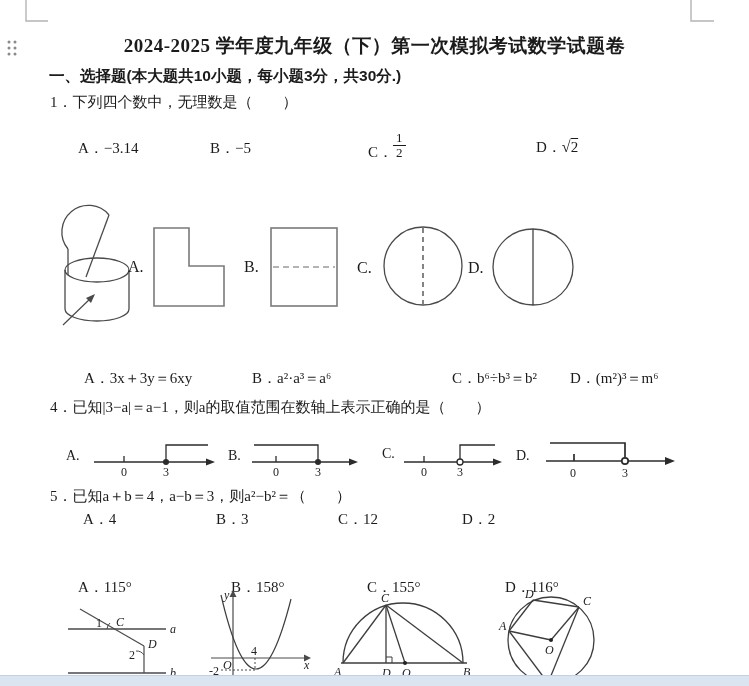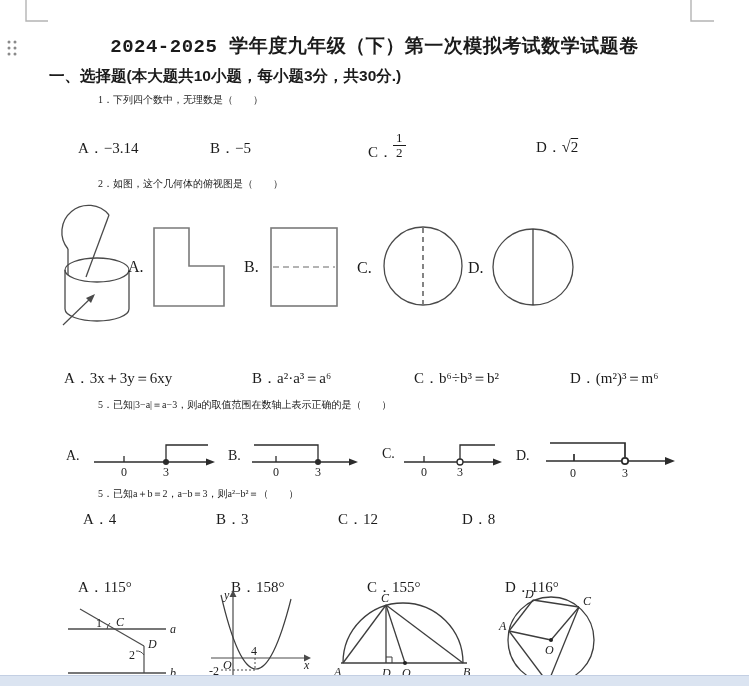--- a/index.html
+++ b/index.html
@@ -1,22 +1,22 @@
 <!DOCTYPE html>
 <html><head>
 <meta charset="utf-8">
 <style>
   html,body{margin:0;padding:0;background:#ffffff;}
   .page{position:relative;width:749px;height:686px;background:#fff;overflow:hidden;
         font-family:"Liberation Serif",serif;color:#1b1b1b;}
   .abs{position:absolute;white-space:nowrap;}
-  .title{top:33px;left:0;width:749px;text-align:center;font-family:Liberation Mono, monospace;
+  .title{top:33px;left:0;width:749px;text-align:center;font-family:Liberation Serif, serif;
          font-weight:bold;font-size:19px;letter-spacing:.5px;}
   .section{left:49px;top:66px;font-family:"Liberation Sans",sans-serif;font-weight:bold;font-size:15.5px;}
-  .stem{font-size:10px;margin-left:48px;}
+  .stem{font-size:15px;}
   .opt{font-size:15px;}
   .figlabel{font-size:16px;font-family:"Liberation Serif",serif;}
   .nllabel{font-size:14px;}
   .frac{display:inline-flex;flex-direction:column;align-items:center;vertical-align:middle;
         font-size:13px;line-height:1.1;}
   .frac .den{border-top:1px solid #1b1b1b;padding:0 3px;}
   .frac .num{padding:0 3px;}
   .radical{font-size:16px;}
   .radicand{text-decoration:overline;}
   svg{position:absolute;overflow:visible;}
@@ -55,21 +55,20 @@
   <span class="abs opt" style="left:368px;top:139px">
     <span>C．</span><span class="frac" style="position:relative;top:-8px">
         <span class="num">1</span>
         <span class="den">2</span>
       </span>
   </span>
   <span class="abs opt" style="left:536px;top:138px">
     <span>D．</span><span class="radical">√</span><span class="radicand">2</span>
   </span>
 
-  <div class="abs stem" style="left:50px;top:177px">2．如图，这个几何体的俯视图是（　　）</div>
 
   <svg style="left:55px;top:197px" width="145" height="133">
     <g fill="none" stroke="#4a4a4a" stroke-width="1.3">
       <ellipse cx="42" cy="73" rx="32" ry="12"></ellipse>
       <line x1="10" y1="73" x2="10" y2="112"></line>
       <line x1="74" y1="73" x2="74" y2="112"></line>
       <path d="M10,112 A32,12 0 0 0 74,112"></path>
       <path d="M13,52 A26,26 0 1 1 54,18"></path>
       <line x1="54" y1="18" x2="31" y2="80"></line>
       <line x1="13" y1="52" x2="13" y2="78"></line>
@@ -100,26 +99,26 @@
     <line x1="41" y1="3" x2="41" y2="79" stroke="#333" stroke-width="1.2" stroke-dasharray="5,4"></line>
   </svg>
 
   <span class="abs figlabel" style="left:468px;top:259px">D.</span>
 
   <svg style="left:492px;top:227px" width="82" height="80">
     <ellipse cx="41" cy="40" rx="40" ry="38" fill="#fff" stroke="#4a4a4a" stroke-width="1.3"></ellipse>
     <line x1="41" y1="2" x2="41" y2="78" stroke="#333" stroke-width="1.2"></line>
   </svg>
 
-  <span class="abs opt" style="left:64px;top:369px">A．3x＋3y＝6xy</span>
+  <span class="abs opt" style="left:84px;top:369px">A．3x＋3y＝6xy</span>
   <span class="abs opt" style="left:252px;top:369px">B．a²·a³＝a⁶</span>
-  <span class="abs opt" style="left:414px;top:369px">C．b⁶÷b³＝b²</span>
+  <span class="abs opt" style="left:452px;top:369px">C．b⁶÷b³＝b²</span>
   <span class="abs opt" style="left:570px;top:369px">D．(m²)³＝m⁶</span>
 
-  <div class="abs stem" style="left:50px;top:398px">5．已知|3−a|＝a−3，则a的取值范围在数轴上表示正确的是（　　）</div>
+  <div class="abs stem" style="left:50px;top:398px">4．已知|3−a|＝a−1，则a的取值范围在数轴上表示正确的是（　　）</div>
 
   <span class="abs nllabel" style="left:66px;top:448px">A.</span>
   <svg style="left:92px;top:430px" width="125" height="50">
     <g stroke="#2b2b2b" stroke-width="1.3" fill="none">
       <line x1="2" y1="32" x2="118" y2="32"></line>
       <line x1="32" y1="26" x2="32" y2="32"></line>
       <polyline points="74,32 74,15 116,15"></polyline>
     </g>
     <polygon points="123,32 114,28.5 114,35.5" fill="#2b2b2b"></polygon>
     <circle cx="74" cy="32" r="3" fill="#2b2b2b"></circle>
@@ -159,25 +158,25 @@
       <line x1="2" y1="33" x2="124" y2="33"></line>
       <line x1="30" y1="26" x2="30" y2="33"></line>
       <polyline points="6,15 81,15 81,29"></polyline>
       <circle cx="81" cy="33" r="3.2" fill="#fff"></circle>
     </g>
     <polygon points="131,33 121,29 121,37" fill="#2b2b2b"></polygon>
     <text class="up" x="26" y="49">0</text>
     <text class="up" x="78" y="49">3</text>
   </svg>
 
-  <div class="abs stem" style="left:50px;top:487px">5．已知a＋b＝2，a−b＝3，则a²−b²＝（　　）</div>
+  <div class="abs stem" style="left:50px;top:487px">5．已知a＋b＝4，a−b＝3，则a²−b²＝（　　）</div>
   <span class="abs opt" style="left:83px;top:510px">A．4</span>
   <span class="abs opt" style="left:216px;top:510px">B．3</span>
   <span class="abs opt" style="left:338px;top:510px">C．12</span>
-  <span class="abs opt" style="left:462px;top:510px">D．8</span>
+  <span class="abs opt" style="left:462px;top:510px">D．2</span>
 
   <span class="abs opt" style="left:78px;top:578px">A．115°</span>
   <span class="abs opt" style="left:231px;top:578px">B．158°</span>
   <span class="abs opt" style="left:367px;top:578px">C．155°</span>
   <span class="abs opt" style="left:505px;top:578px">D．116°</span>
 
   <svg style="left:50px;top:596px" width="160" height="92">
     <g stroke="#4a4a4a" stroke-width="1.4" fill="none">
       <line x1="18" y1="33" x2="116" y2="33"></line>
       <line x1="18" y1="77" x2="116" y2="77"></line>

